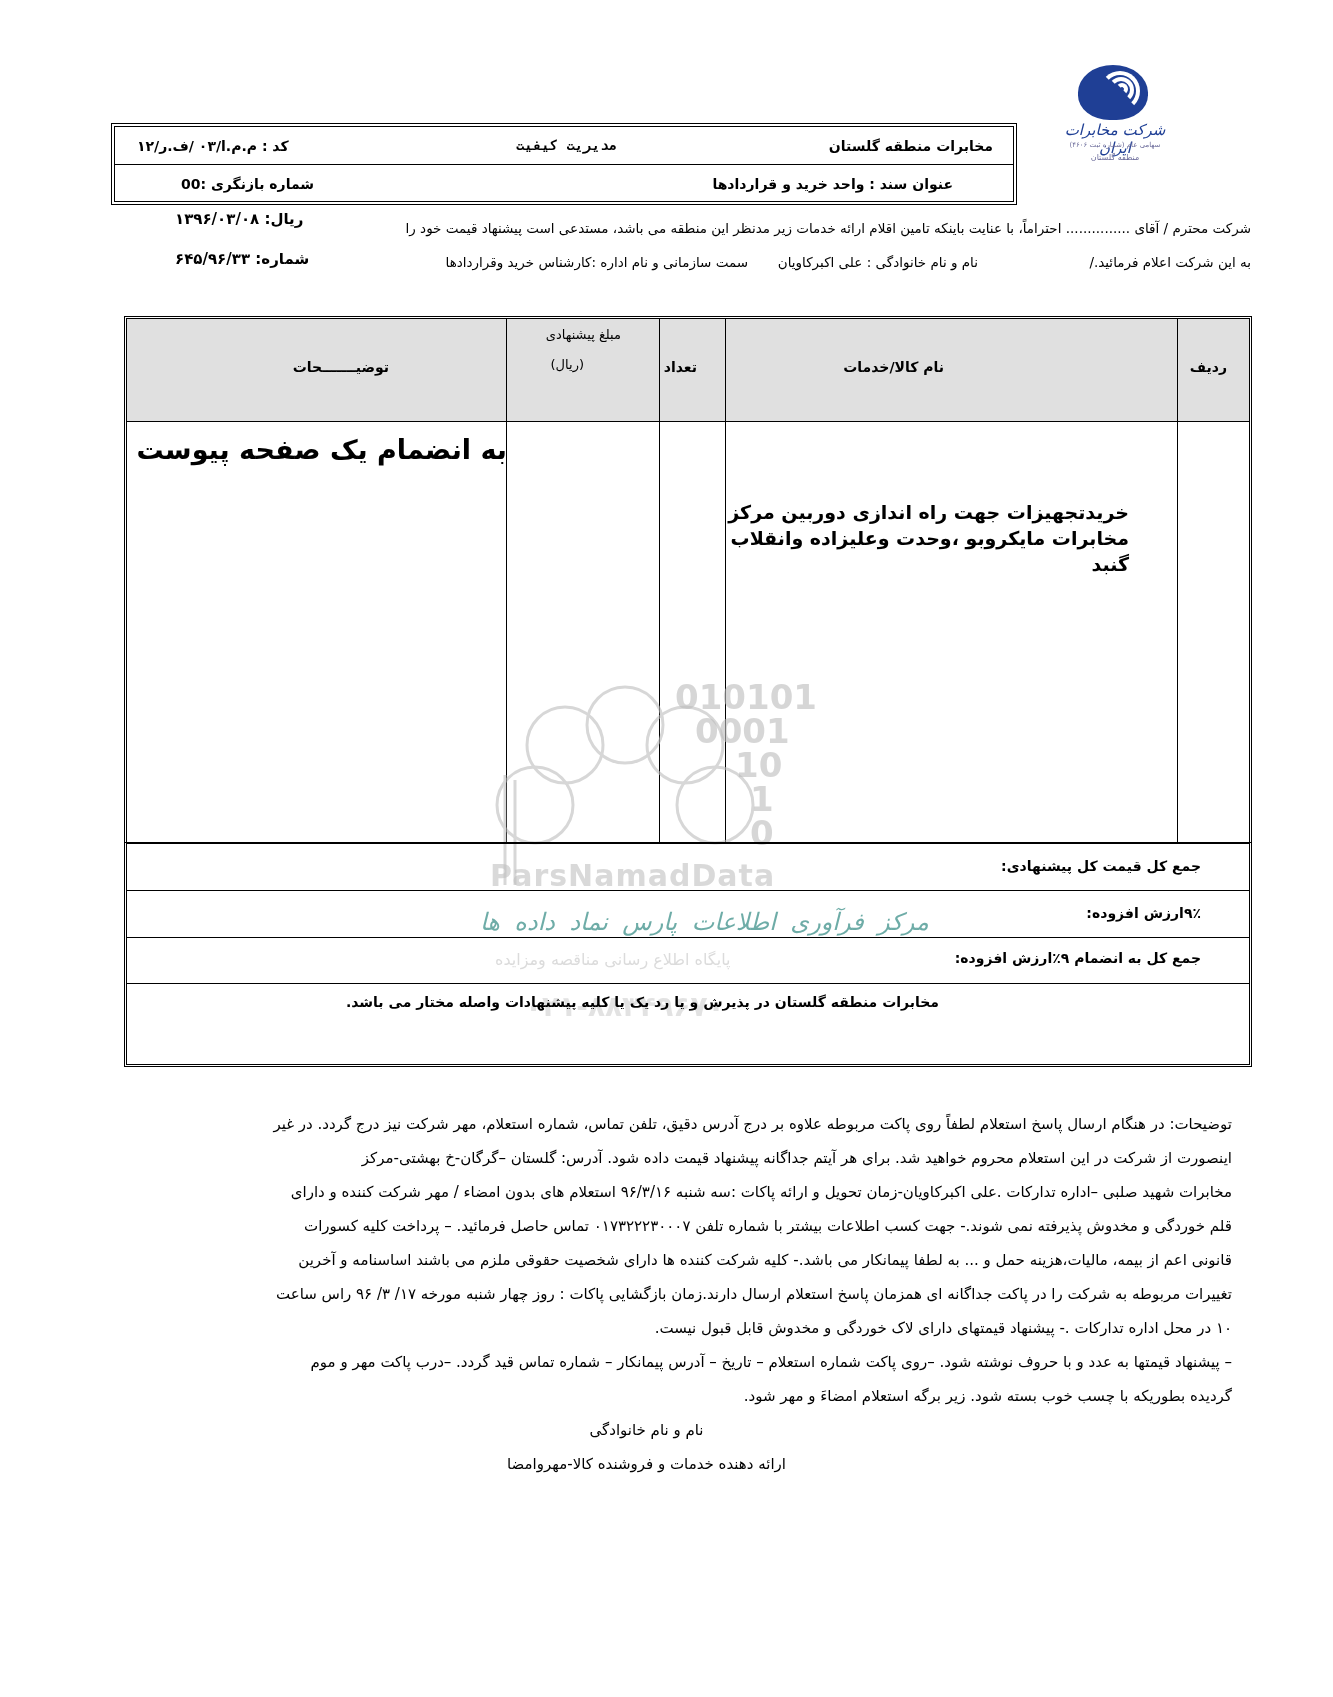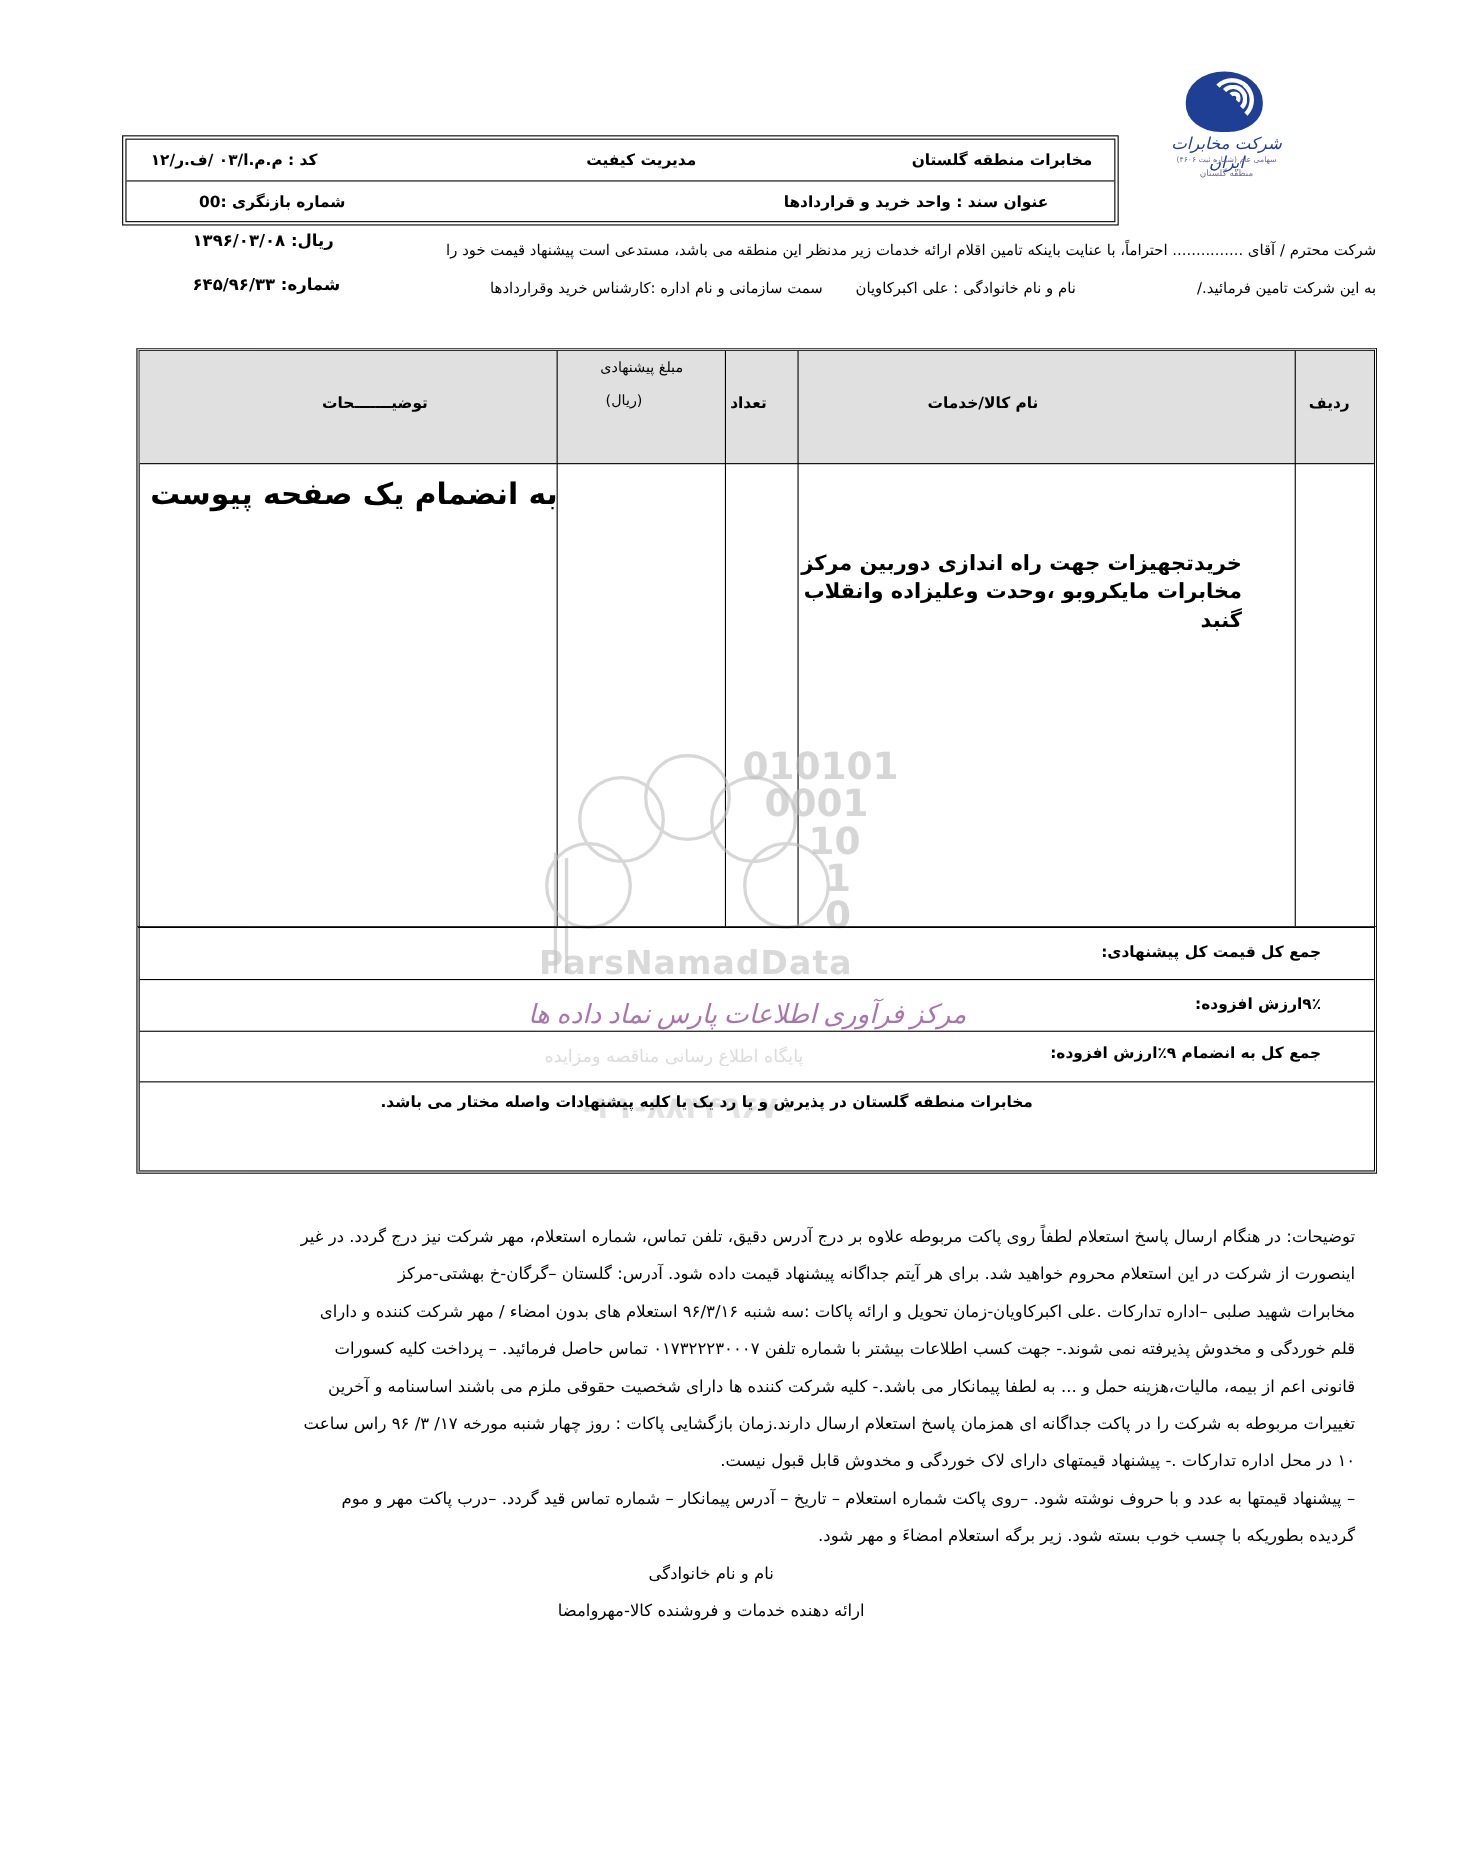--- a/index.html
+++ b/index.html
@@ -50,40 +50,40 @@
     <div class="arc" style="left:38px;top:18px;width:12px;height:12px;"></div>
   </div>
   <div class="name">شرکت مخابرات ایران</div>
   <div class="sub">سهامی عام (شماره ثبت ۴۶۰۶)</div>
   <div class="sub2">منطقه گلستان</div>
 </div>
 
 <div class="abs header-box">
   <div class="row row1">
     <span class="hcell" style="right:20px;">مخابرات منطقه گلستان</span>
-    <span class="hcell" style="right:380px;">مدیریت کیفیت</span>
+    <span class="hcell" style="right:396px;font-family:Liberation Mono, monospace;">مدیریت کیفیت</span>
     <span class="hcell" style="left:22px;">کد : م.م.ا/۰۳ /ف.ر/۱۲</span>
   </div>
   <div class="row row2">
     <span class="hcell" style="right:60px;">عنوان سند : واحد خرید و قراردادها</span>
     <span class="hcell" style="left:66px;">شماره بازنگری :00</span>
   </div>
 </div>
 
 <div class="abs intro bold" style="left:175px; top:210px; font-size:15px;">
   <span>ریال:</span>
   <span>۱۳۹۶/۰۳/۰۸</span>
 </div>
 <div class="abs intro bold" style="left:175px; top:250px; font-size:15px;">
   <span>شماره:</span>
   <span>۶۴۵/۹۶/۳۳</span>
 </div>
 
 <div class="abs intro" style="right:82px; top:220px;">شرکت محترم / آقای ............... احتراماً، با عنایت باینکه تامین اقلام ارائه خدمات زیر مدنظر این منطقه می باشد، مستدعی است پیشنهاد قیمت خود را</div>
-<div class="abs intro" style="right:82px; top:254px;">به این شرکت تامین فرمائید./</div>
+<div class="abs intro" style="right:82px; top:254px;">به این شرکت اعلام فرمائید./</div>
 <div class="abs intro" style="right:355px; top:254px;">نام و نام خانوادگی : علی اکبرکاویان</div>
 <div class="abs intro" style="right:585px; top:254px;">سمت سازمانی و نام اداره :کارشناس خرید وقراردادها</div>
 
 <div class="abs main-table">
   <div class="th-row"></div>
 
   <div class="col" style="left:379px;"></div>
   <div class="col" style="left:532px;"></div>
   <div class="col" style="left:598px;"></div>
   <div class="col" style="left:1050px;"></div>
@@ -117,21 +117,21 @@
   </svg>
 </div>
 <div class="abs watermark" style="left:675px; top:680px; font-size:34px; font-weight:bold; line-height:34px; direction:ltr; color:#bcbcbc;">
   <div>010101</div>
   <div style="padding-left:20px;">0001</div>
   <div style="padding-left:60px;">10</div>
   <div style="padding-left:75px;">1</div>
   <div style="padding-left:75px;">0</div>
 </div>
 <div class="abs watermark" style="left:490px; top:858px; font-size:30px; font-weight:bold; direction:ltr; color:#c0c0c0; letter-spacing:1px;">ParsNamadData</div>
-<div class="abs watermark" style="left:480px; top:908px; font-size:24px; font-style:italic; font-family:Liberation Serif, serif; color:#701a75; white-space:nowrap;">مرکز فرآوری اطلاعات پارس نماد داده ها</div>
+<div class="abs watermark" style="left:480px; top:908px; font-size:24px; font-style:italic; font-family:Liberation Mono, monospace; color:#0f766e; white-space:nowrap;">مرکز فرآوری اطلاعات پارس نماد داده ها</div>
 <div class="abs watermark" style="left:495px; top:950px; font-size:16px; color:#c4c4c4; white-space:nowrap;">پایگاه اطلاع رسانی مناقصه ومزایده</div>
 <div class="abs watermark" style="left:525px; top:990px; font-size:28px; font-weight:bold; color:#d0d0d0; white-space:nowrap; direction:ltr;">۰۲۱-۸۸۳۴۹۶۷۰</div>
 
 <div class="abs summary">
   <div class="sum-row" style="top:0; height:47px;">
     <span class="sum-label" style="top:14px;">جمع کل قیمت کل پیشنهادی:</span>
   </div>
   <div class="sum-row" style="top:47px; height:47px;">
     <span class="sum-label" style="top:14px;">۹٪ارزش افزوده:</span>
   </div>

